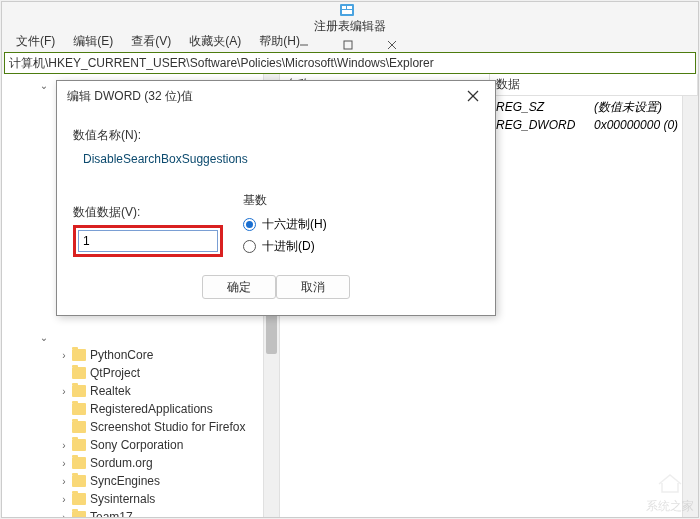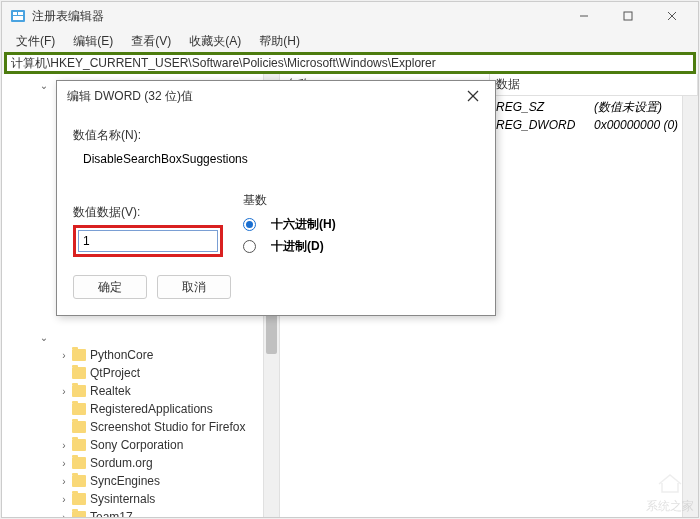--- a/index.html
+++ b/index.html
@@ -1,25 +1,25 @@
 <!DOCTYPE html>
 <html><head>
 <meta charset="utf-8">
 <style>
 * { margin: 0; padding: 0; box-sizing: border-box; font-family: 'Segoe UI', Tahoma, sans-serif; font-size: 12px; }
 body { background: #f0f0f0; width: 700px; height: 519px; overflow: hidden; position: relative; }
 .window { width: 698px; height: 517px; background: #f5f5f5; border: 1px solid #ccc; position: absolute; top: 1px; left: 1px; }
-.titlebar { height: 28px; display: flex; align-items: center; padding: 0 8px; background: #f5f5f5; }
+.titlebar { height: 28px; display: flex; align-items: center; padding: 0 8px; background: #f5f5f5; flex-direction: column; }
 .titlebar .app-icon { width: 16px; height: 16px; margin-right: 6px; }
 .titlebar .title { flex: 1; color: #333; }
 .win-controls { display: flex; gap: 16px; margin-right: 4px; }
 .win-btn { width: 28px; height: 20px; display: flex; align-items: center; justify-content: center; color: #555; cursor: pointer; }
 .menubar { height: 22px; display: flex; align-items: center; padding: 0 6px; background: #f5f5f5; gap: 2px; }
 .menubar .menu-item { padding: 2px 8px; color: #333; cursor: pointer; }
-.addressbar { height: 22px; background: #fff; border: 3px solid #4d7c0f; margin: 0 2px; display: flex; align-items: center; padding: 0 4px; color: #333; }
+.addressbar { height: 22px; background: #fff; border: 1px solid #4d7c0f; margin: 0 2px; display: flex; align-items: center; padding: 0 4px; color: #333; }
 .content { display: flex; height: calc(100% - 72px); background: #fff; }
 .tree-panel { width: 278px; border-right: 1px solid #e0e0e0; overflow: hidden; position: relative; background: #fff; }
 .list-panel { flex: 1; background: #fff; position: relative; }
 .list-header { display: flex; height: 22px; border-bottom: 1px solid #e0e0e0; }
 .col { padding: 2px 6px; border-right: 1px solid #e0e0e0; color: #333; }
 .col-name { width: 210px; }
 .col-type { width: 98px; }
 .col-data { flex: 1; }
 .list-row { display: flex; height: 18px; align-items: center; font-style: italic; }
 .list-row .cell { padding: 0 6px; }
@@ -34,32 +34,32 @@
 .tree-item.depth2 { padding-left: 40px; }
 .tree-item.depth3 { padding-left: 56px; }
 .scrollbar-v { position: absolute; right: 0; top: 0; bottom: 0; width: 16px; background: #f0f0f0; border-left: 1px solid #e0e0e0; }
 .scrollbar-thumb { position: absolute; left: 2px; right: 2px; background: #c0c0c0; border-radius: 2px; }
 .dialog { position: absolute; top: 80px; left: 56px; width: 440px; background: #fff; border: 1px solid #888; box-shadow: 2px 2px 8px rgba(0,0,0,0.2); z-index: 100; }
 .dialog-title { height: 30px; display: flex; align-items: center; padding: 0 10px; background: #fff; }
 .dialog-title .t { flex: 1; color: #333; }
 .dialog-close { width: 24px; height: 24px; display: flex; align-items: center; justify-content: center; cursor: pointer; }
 .dialog-body { padding: 8px 16px 16px 16px; }
 .field-label { color: #333; margin-bottom: 4px; margin-top: 8px; }
-.field-value-static { padding: 4px 2px 12px 10px; color: #000000; }
+.field-value-static { padding: 4px 2px 12px 10px; color: #0c4a6e; }
 .row2 { display: flex; gap: 20px; margin-top: 6px; align-items: flex-end; }
 .left-col { flex: 0 0 150px; }
 .right-col { flex: 1; }
 .input-highlight { border: 3px solid #d92020; padding: 2px; width: 150px; margin-top: 2px; }
 .text-input { width: 100%; height: 22px; border: 1px solid #7a9fd4; padding: 0 4px; font-size: 12px; outline: none; }
 .radio-group { margin-top: 4px; }
-.radio-row { display: flex; align-items: center; gap: 15px; height: 22px; font-weight: bold; }
+.radio-row { display: flex; align-items: center; gap: 6px; height: 22px; }
 .radio-circle { width: 13px; height: 13px; border: 1px solid #555; border-radius: 50%; display: inline-flex; align-items: center; justify-content: center; }
 .radio-circle.checked::after { content: ''; width: 7px; height: 7px; background: #1a6fd1; border-radius: 50%; }
 .radio-circle.checked { border-color: #1a6fd1; }
-.dialog-buttons { display: flex; justify-content: flex-start; gap: 10px; margin-top: 18px; }
+.dialog-buttons { display: flex; justify-content: center; margin-top: 18px; }
 .dlg-btn { width: 74px; height: 24px; background: #fdfdfd; border: 1px solid #ccc; border-radius: 3px; cursor: pointer; color: #333; }
 .watermark { position: absolute; right: 6px; bottom: 4px; opacity: 0.25; display: flex; align-items: center; gap: 4px; color: #888; font-size: 13px; flex-direction: column; }
 .reg-icon { width: 14px; height: 14px; display: inline-flex; align-items: center; justify-content: center; }
 </style>
 </head>
 <body>
 
 <div class="window">
   <div class="titlebar">
     <span class="app-icon">

